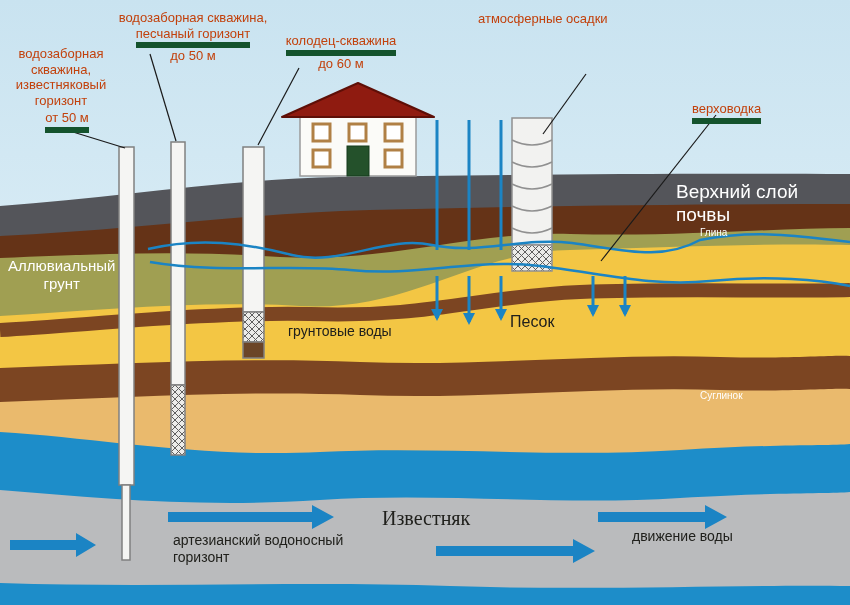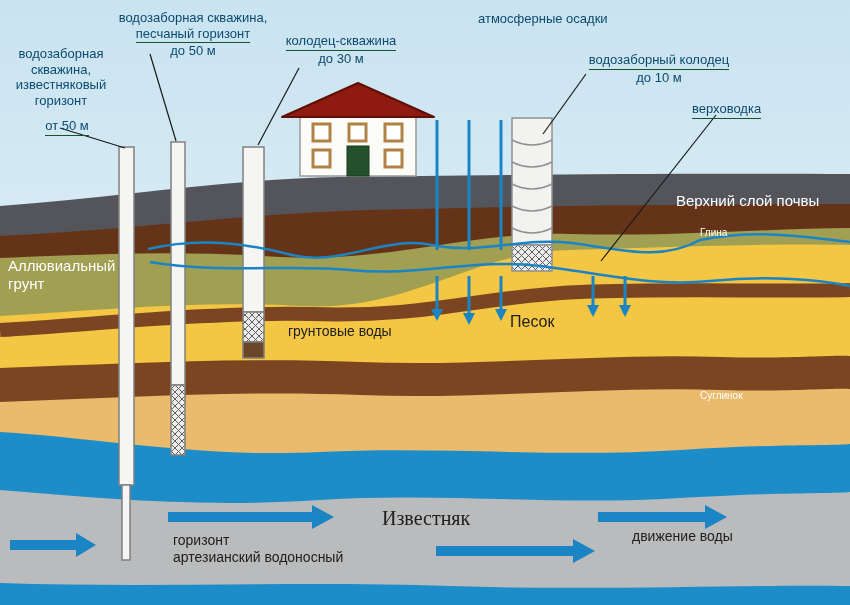--- a/index.html
+++ b/index.html
@@ -1,26 +1,26 @@
 <!DOCTYPE html>
 <html><head>
 <meta charset="utf-8">
 <style>
   * { margin:0; padding:0; box-sizing:border-box; }
   html,body { background:#ffffff; }
   body { font-family:"Liberation Sans", sans-serif; }
   .stage { position:relative; width:850px; height:605px; overflow:hidden; background:#e3f2fa; }
   .stage > svg { position:absolute; left:0; top:0; z-index:1; }
   .labels { position:absolute; left:0; top:0; width:850px; height:605px; z-index:2; pointer-events:none; }
-  .label { position:absolute; font-size:13px; color:#0c4a6e; line-height:1.2; }
+  .label { position:absolute; font-size:13px; color:#c2410c; line-height:1.2; }
   .label.center { text-align:center; }
   .label.white { color:#ffffff; }
   .label.dark { color:#20201c; }
-  .u-red { display:inline-block; border-bottom:1px solid #14532d; padding-bottom:1px; }
-  .depth-indent { display:inline-block; margin-left:12px; margin-top:10px; }
+  .u-red { display:inline-block; border-bottom:6px solid #14532d; padding-bottom:1px; }
+  .depth-indent { display:inline-block; margin-left:12px; margin-top:2px; }
 </style>
 </head>
 <body>
 
 <div class="stage">
 
   <svg width="850" height="605" viewBox="0 0 850 605">
     <defs>
       <linearGradient id="skyGrad" x1="0" y1="0" x2="0" y2="1">
         <stop offset="0" stop-color="#c9e3f0"></stop>
@@ -132,52 +132,48 @@
     </div>
 
     <div class="label center" style="left:110px; top:10px; width:166px;">
       <div>водозаборная скважина,</div>
       <div><span class="u-red">песчаный горизонт</span></div>
       <div>до 50 м</div>
     </div>
 
     <div class="label center" style="left:280px; top:33px; width:122px;">
       <div><span class="u-red">колодец-скважина</span></div>
-      <div>до 30 м</div>
+      <div>до 60 м</div>
     </div>
 
     <div class="label" style="left:478px; top:11px;">атмосферные осадки</div>
 
-    <div class="label center" style="left:574px; top:52px; width:170px;">
-      <div><span class="u-red">водозаборный колодец</span></div>
-      <div>до 10 м</div>
-    </div>
 
     <div class="label" style="left:692px; top:101px;">
       <span class="u-red">верховодка</span>
     </div>
 
-    <div class="label white" style="left:676px; top:181px; font-size:15px;margin-top:11px;">Верхний слой почвы</div>
+    <div class="label white" style="left:676px; top:181px; font-size:19px;">Верхний слой почвы</div>
 
     <div class="label white" style="left:700px; top:227px; font-size:10px;">Глина</div>
 
-    <div class="label white" style="left:8px; top:257px; font-size:15px;">
+    <div class="label white" style="left:8px; top:257px; font-size:15px;text-align:center;">
       <div>Аллювиальный</div>
       <div>грунт</div>
     </div>
 
     <div class="label dark" style="left:288px; top:323px; font-size:14px;text-align:center;">грунтовые воды</div>
 
     <div class="label dark" style="left:510px; top:312px; font-size:16px;">Песок</div>
 
     <div class="label white" style="left:700px; top:390px; font-size:10px;">Суглинок</div>
 
     <div class="label dark" style="left:382px; top:506px; font-size:20px;font-family:Liberation Serif, serif;">Известняк</div>
 
     <div class="label dark" style="left:173px; top:532px; font-size:14px;">
+      <div>артезианский водоносный</div>
       <div>горизонт</div>
-      <div>артезианский водоносный</div>
     </div>
 
     <div class="label dark" style="left:632px; top:528px; font-size:14px;">движение воды</div>
 
   </div>
 </div>
 
 </body></html>

